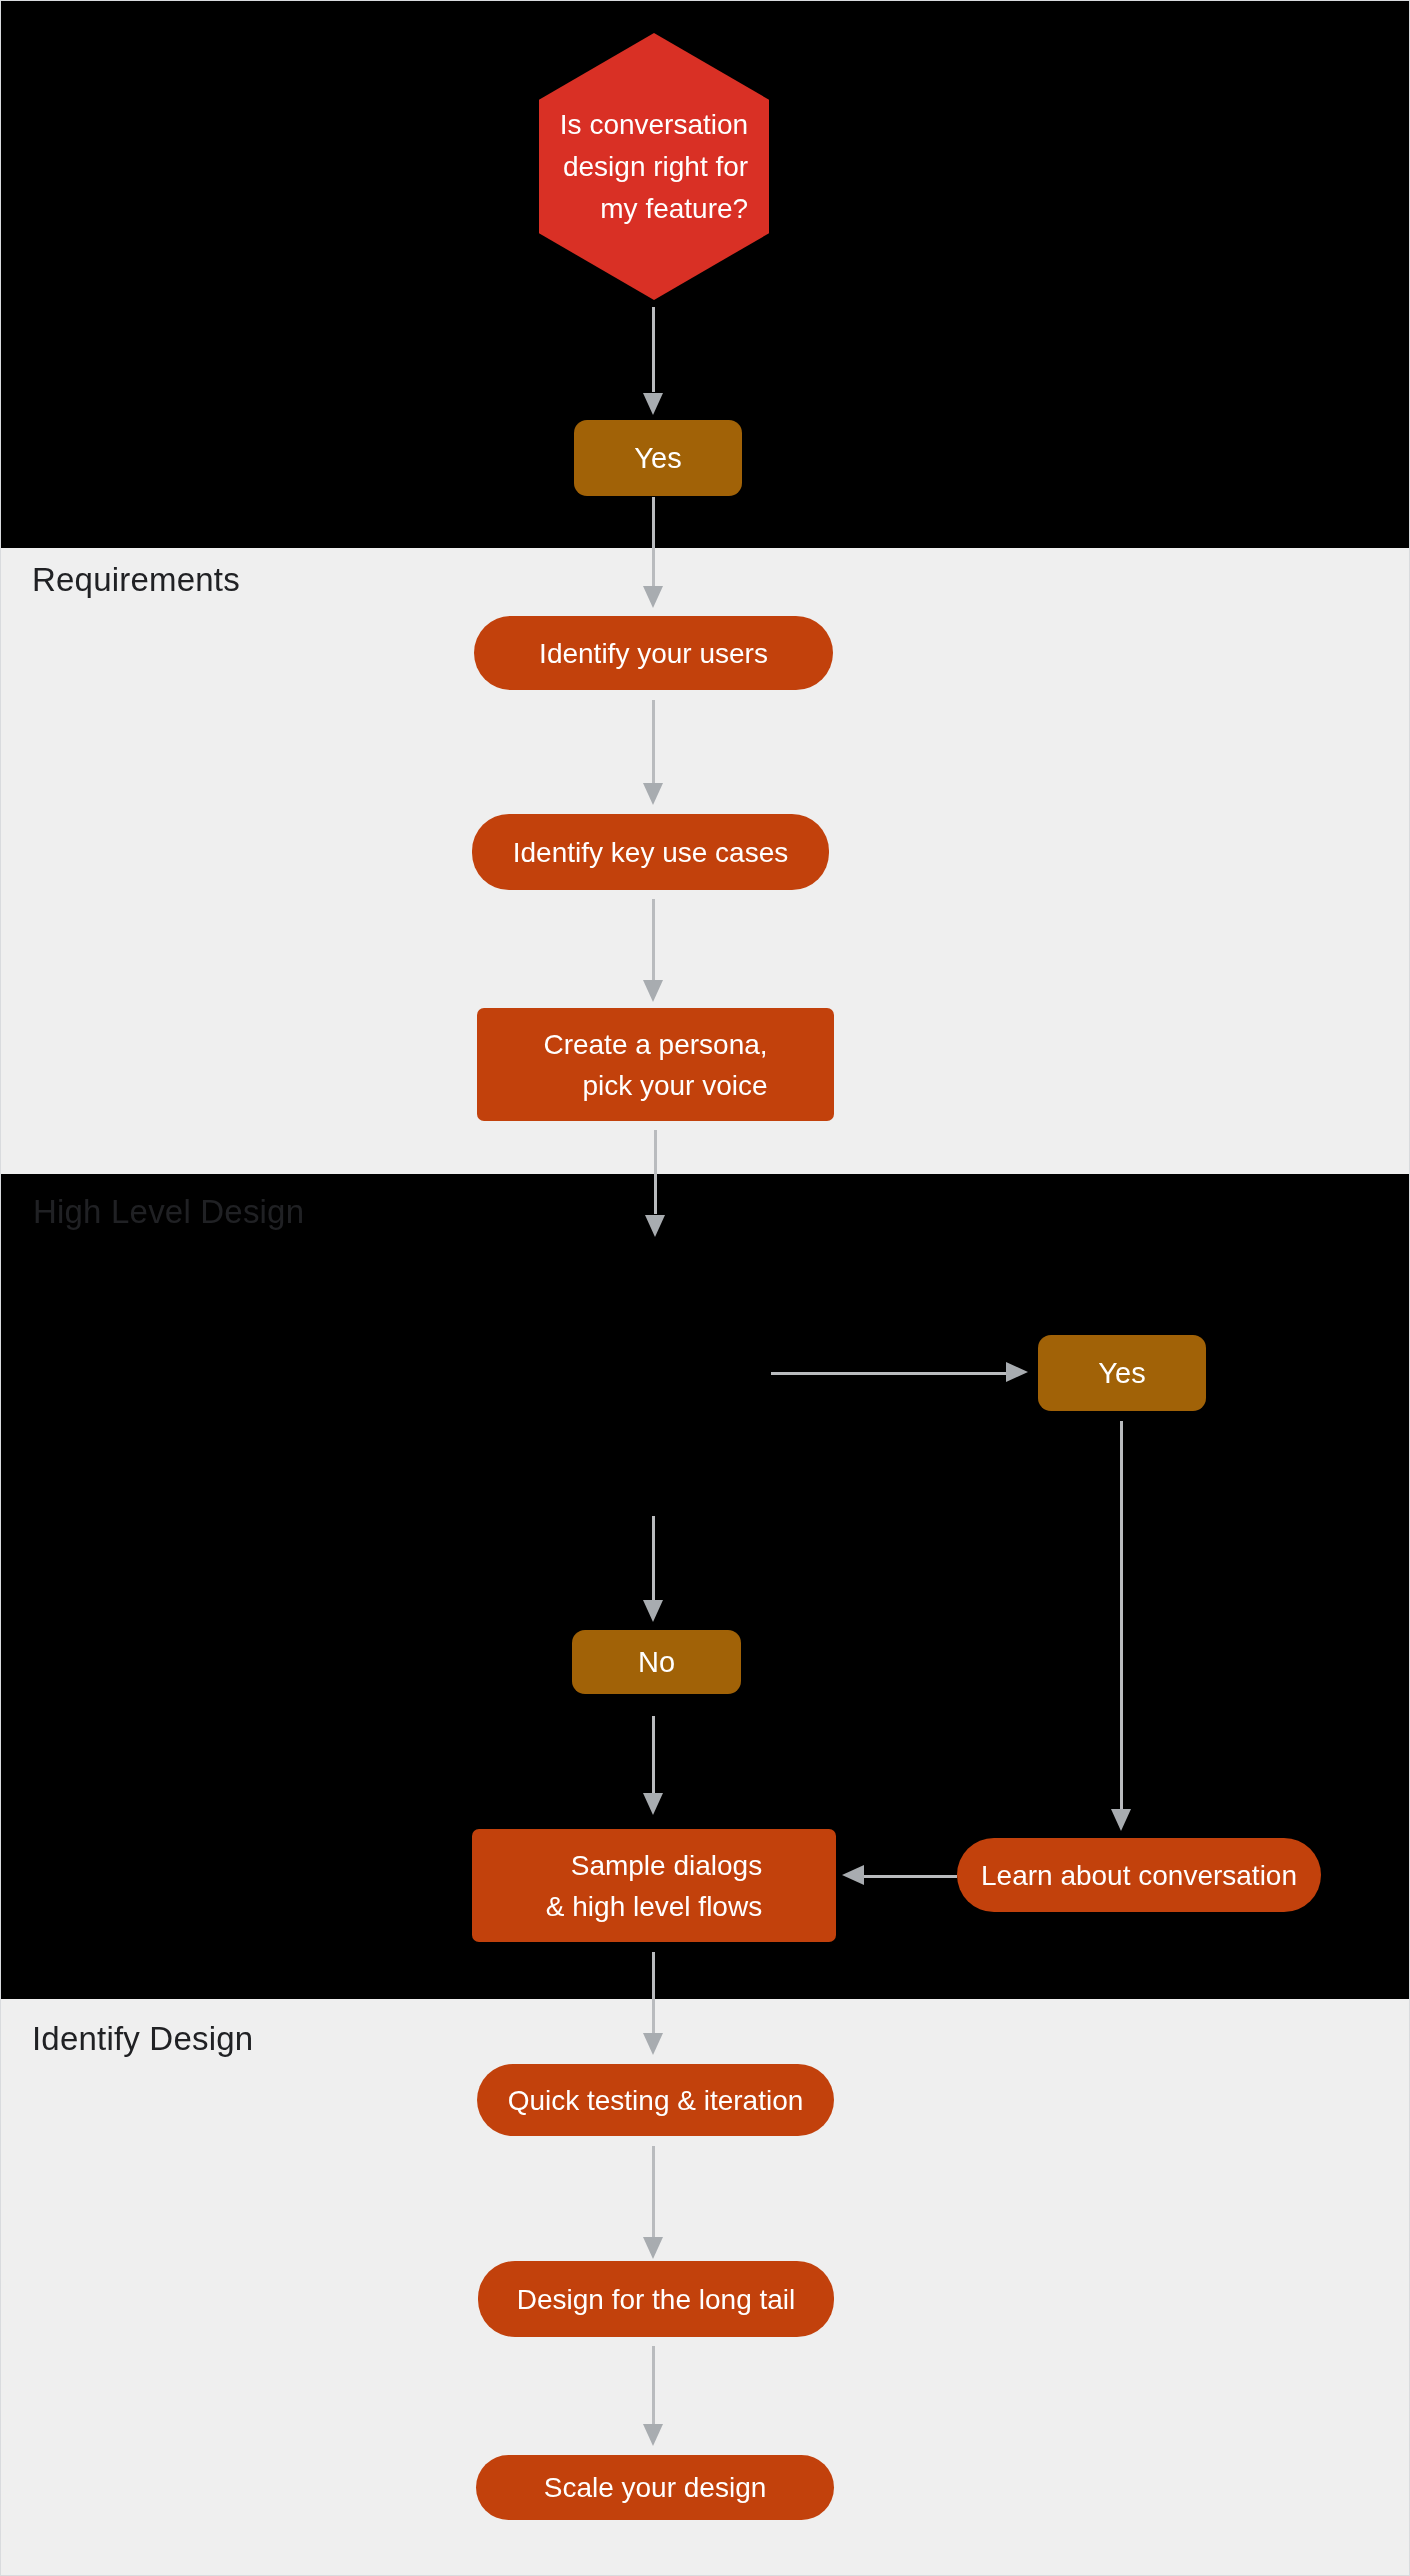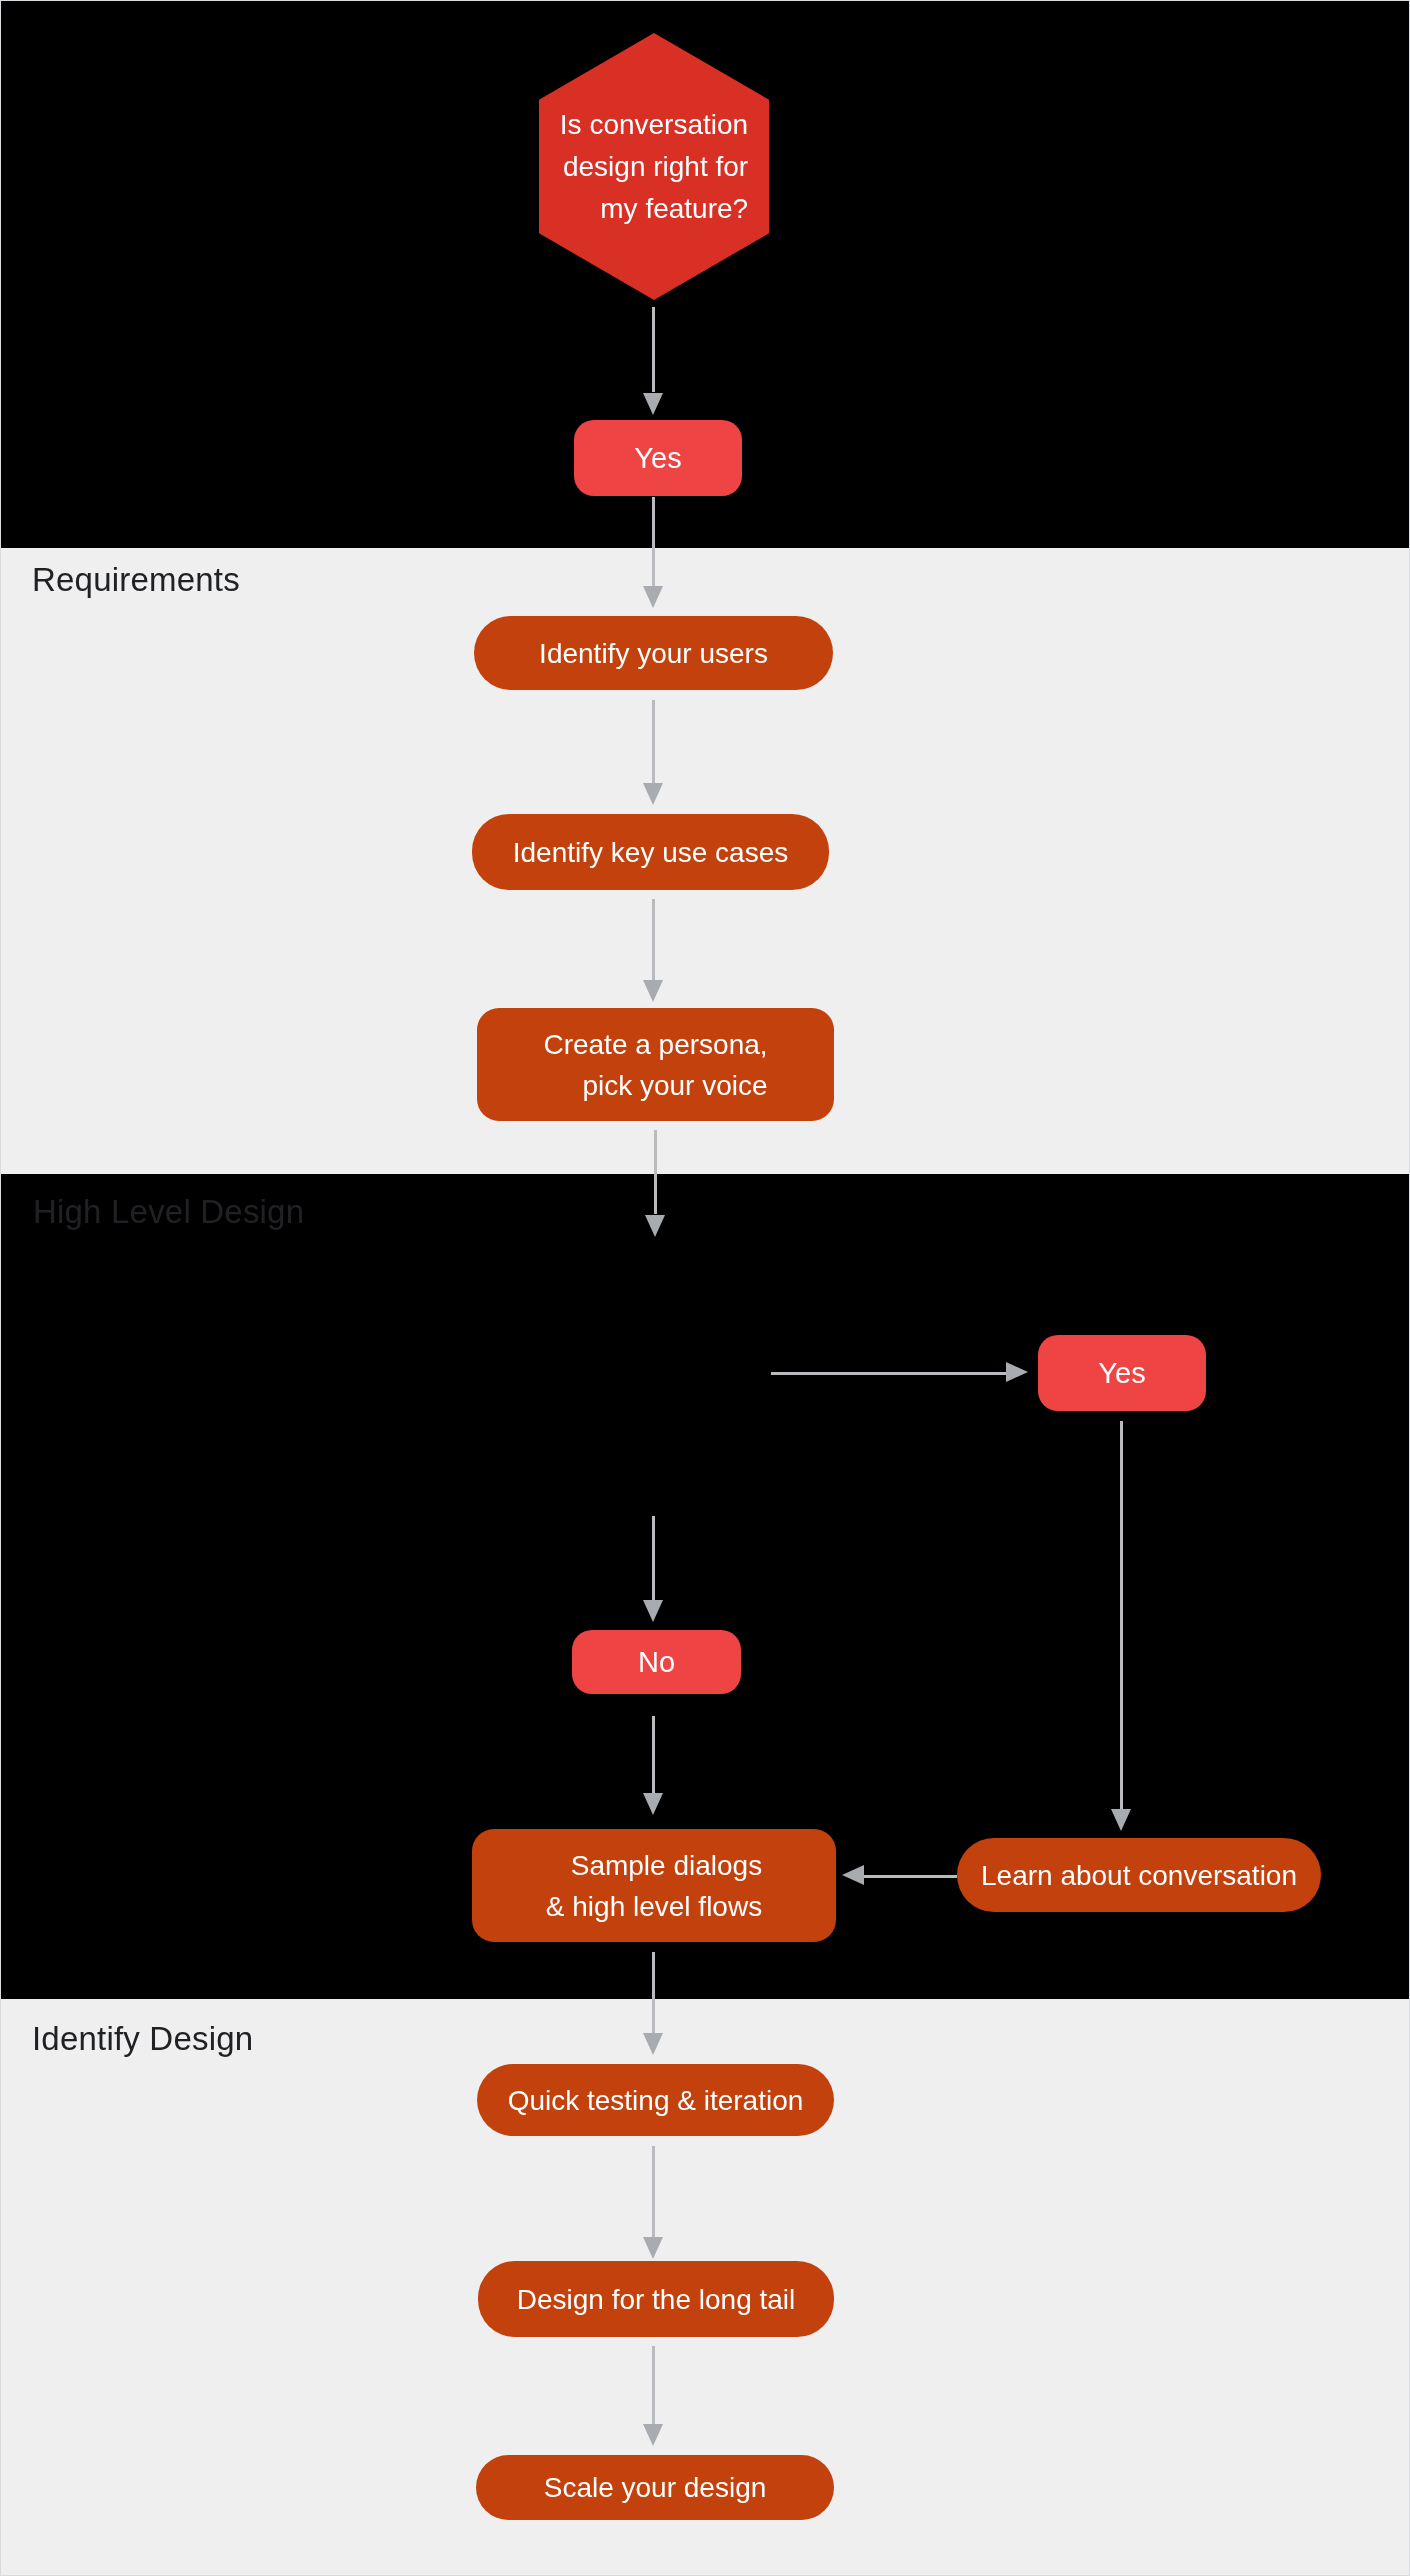--- a/index.html
+++ b/index.html
@@ -18,22 +18,22 @@
   }
   .node{
     position:absolute;display:flex;align-items:center;justify-content:center;
     color:#ffffff;text-align:right;white-space:pre-line;
   }
   .hex{
     background:#d93025;font-size:28px;line-height:42px;
     clip-path:polygon(50% 0%,100% 25%,100% 75%,50% 100%,0% 75%,0% 25%);
   }
   .pill{background:#c2410c;font-size:28px;line-height:41px;border-radius:37px;}
-  .pill2{border-radius:22px;}
-  .btn{background:#ef4444;font-size:29px;border-radius:20px;}
+  .pill2{border-radius:7px;}
+  .btn{background:#a16207;font-size:29px;border-radius:13px;}
   .stem{position:absolute;background:#b9bbbe;}
   .ah{position:absolute;width:0;height:0;}
   .ah-down{border-left:10.2px solid transparent;border-right:10.2px solid transparent;border-top:22px solid #a8acb0;}
   .ah-right{border-top:10.2px solid transparent;border-bottom:10.2px solid transparent;border-left:22px solid #a8acb0;}
   .ah-left{border-top:10.2px solid transparent;border-bottom:10.2px solid transparent;border-right:22px solid #a8acb0;}
 </style>
 </head>
 <body>
 
 <div class="canvas">

